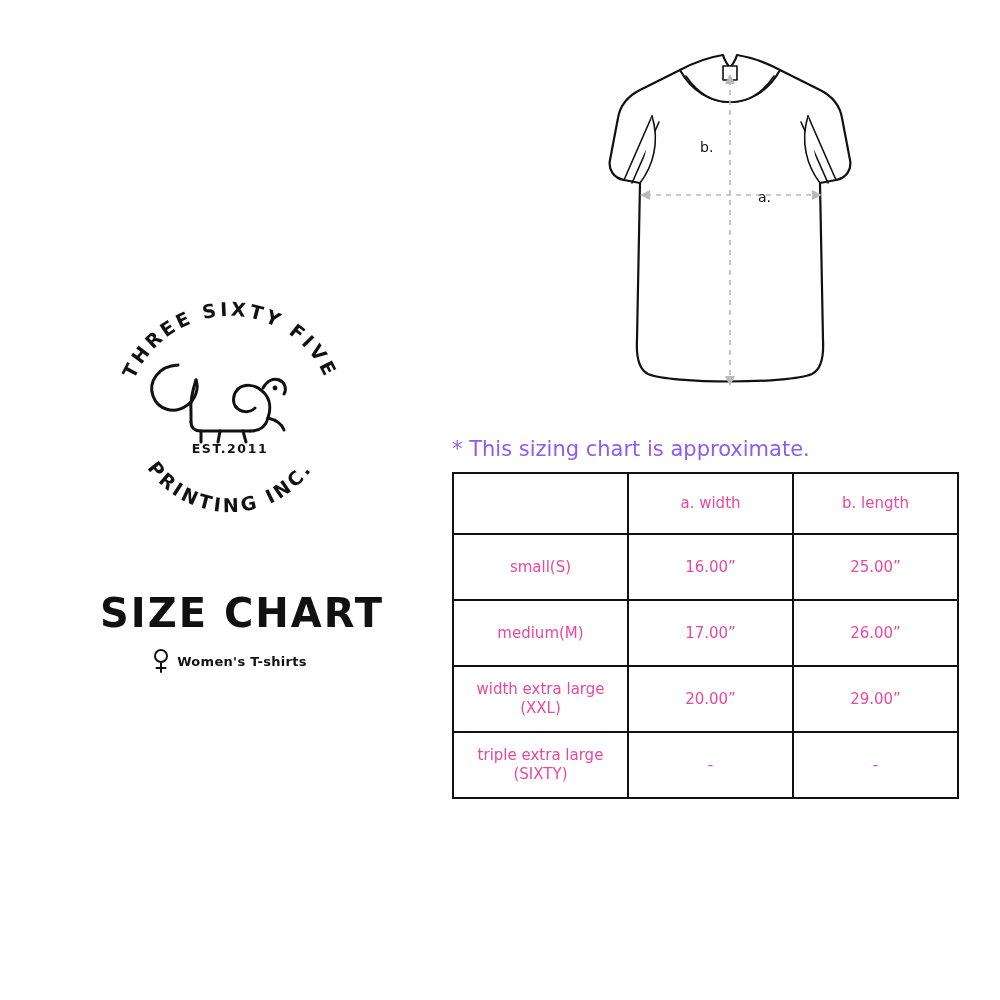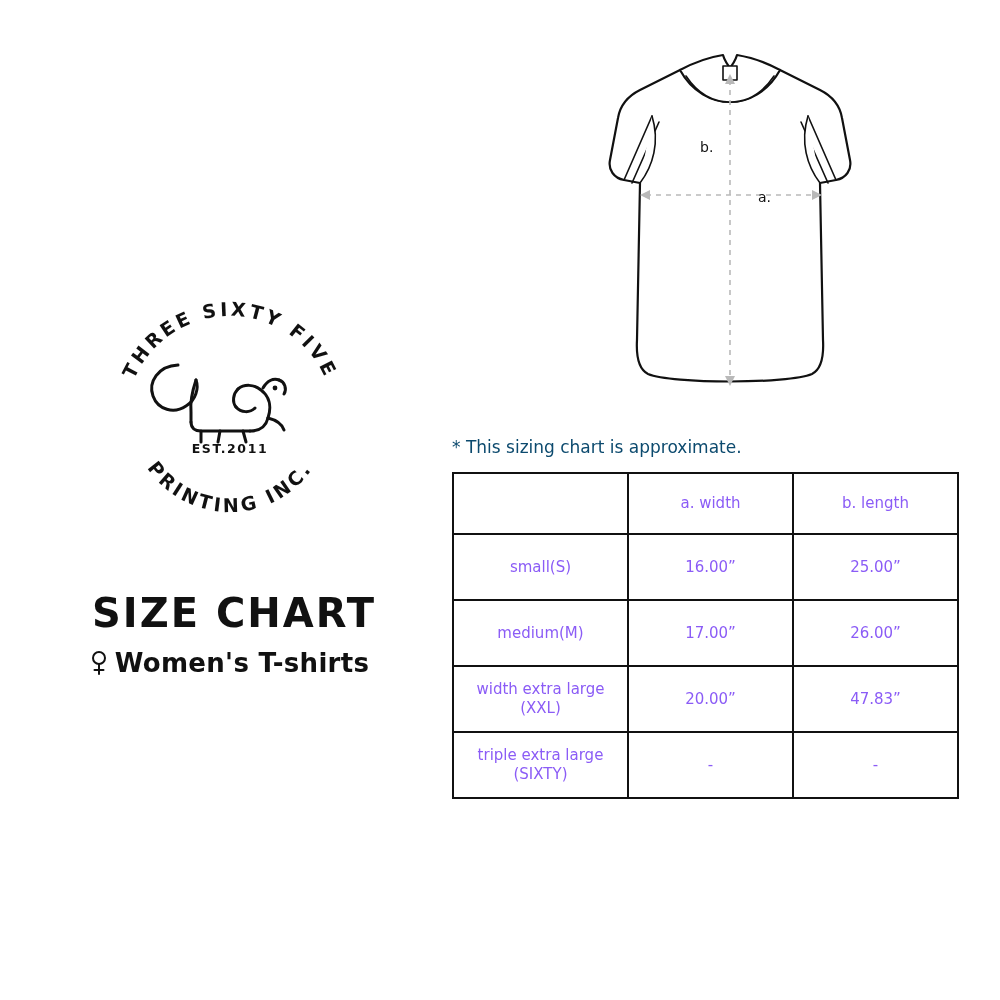--- a/index.html
+++ b/index.html
@@ -33,21 +33,21 @@
   .brand-badge {
     position: relative;
     width: 260px;
     height: 260px;
     margin: 0 auto;
   }
   .brand-badge svg { display: block; }
 
   .size-chart-title {
     position: absolute;
-    left: 4px;
+    left: 12px;
     top: 320px;
     width: 340px;
     text-align: center;
     font-size: 40px;
     font-weight: bold;
     letter-spacing: 2px;
     color: #111;
     font-family: "DejaVu Sans", sans-serif;
   }
   .subtitle-row {
@@ -59,21 +59,21 @@
     align-items: center;
     justify-content: center;
     gap: 8px;
   }
   .venus-icon {
     width: 16px;
     height: 26px;
     display: block;
   }
   .subtitle-text {
-    font-size: 26px;
+    font-size: 13px;
     font-weight: bold;
     letter-spacing: 0.3px;
     color: #111;
     font-family: "DejaVu Sans", sans-serif;
   }
 
   
   .shirt-wrap {
     position: absolute;
     left: 520px;
@@ -81,42 +81,42 @@
     width: 420px;
     height: 360px;
   }
   .shirt-wrap svg { display: block; }
 
   
   .note {
     position: absolute;
     left: 452px;
     top: 437px;
-    font-size: 17px;
-    color: #0c4a6e;
+    font-size: 21px;
+    color: #8b5cf6;
     font-family: "DejaVu Sans", sans-serif;
   }
 
   
   .size-table {
     position: absolute;
     left: 452px;
     top: 472px;
     width: 505px;
     border-collapse: collapse;
     table-layout: fixed;
   }
   .size-table td, .size-table th {
     border: 2px solid #111;
     text-align: center;
     vertical-align: middle;
     font-size: 15px;
     font-weight: normal;
     font-family: "DejaVu Sans", sans-serif;
-    color: #8b5cf6;
+    color: #ec4899;
     height: 60px;
     padding: 2px 20px;
     line-height: 1.25;
   }
   .size-table col.c-label { width: 175px; }
   .size-table col.c-w { width: 165px; }
   .size-table col.c-l { width: 165px; }
   .size-table thead td { height: 55px; }
   .cell-dash { letter-spacing: 0; }
 </style>
@@ -249,21 +249,21 @@
         <td>25.00”</td>
       </tr>
       <tr>
         <td>medium(M)</td>
         <td>17.00”</td>
         <td>26.00”</td>
       </tr>
       <tr>
         <td>width extra large (XXL)</td>
         <td>20.00”</td>
-        <td>47.83”</td>
+        <td>29.00”</td>
       </tr>
       <tr>
         <td>triple extra large (SIXTY)</td>
         <td class="cell-dash">-</td>
         <td class="cell-dash">-</td>
       </tr>
     </tbody>
   </table>
 
 </div>

